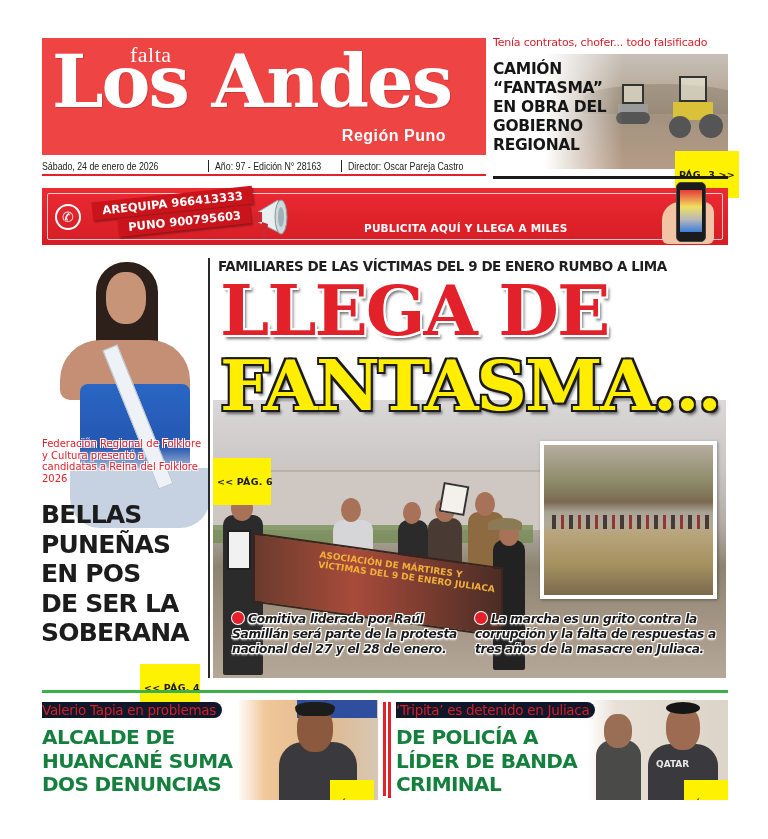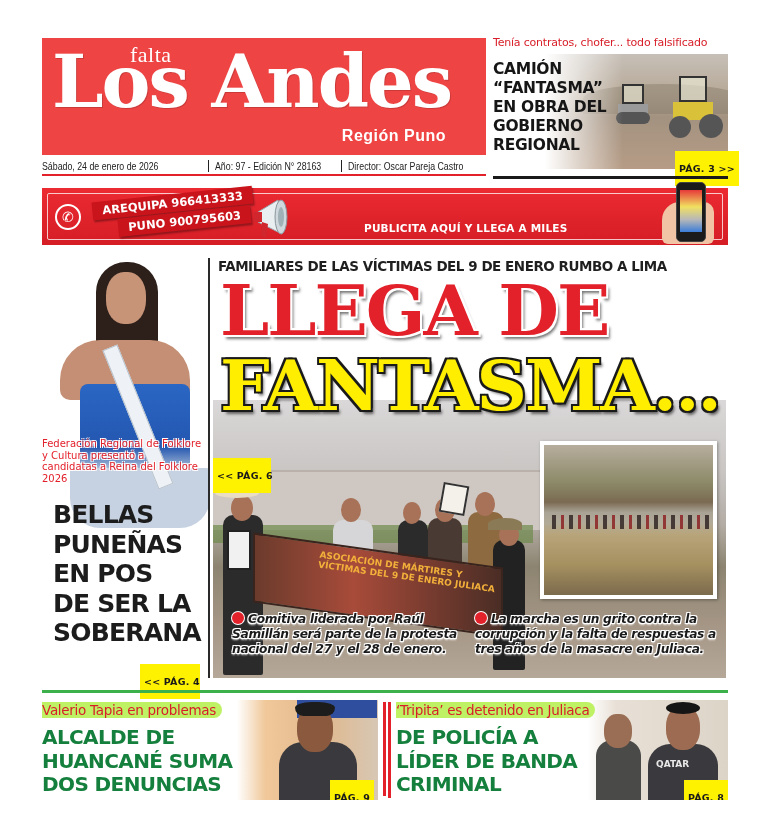--- a/index.html
+++ b/index.html
@@ -63,21 +63,21 @@
   .roller .body { position: absolute; background: #d9c23a; }
   .roller .drum { position: absolute; background: #555; border-radius: 6px; }
   .teaser-tr .headline {
     position: absolute; left: 0; top: 24px;
     font-family: "DejaVu Sans", sans-serif; font-weight: bold; font-size: 15.5px;
     line-height: 19px; color: #161616; letter-spacing: -0.3px; white-space: pre-line;
   }
   .pag-tag {
     position: absolute; background: #fff200; color: #1a1a1a;
     font-family: "DejaVu Sans", sans-serif; font-weight: bold; font-size: 9.5px;
-    padding: 12px 4px; white-space: nowrap; letter-spacing: 0.2px;
+    padding: 18px 4px; white-space: nowrap; letter-spacing: 0.2px;
   }
   .teaser-tr .rule {
     position: absolute; left: 0; top: 140px; width: 235px; height: 3px; background: #1a1a1a;
   }
 
   
   .ad {
     position: absolute; left: 42px; top: 188px; width: 686px; height: 57px;
     background: linear-gradient(180deg, #ec2a32 0%, #d51d25 100%);
   }
@@ -143,21 +143,21 @@
     background: #c6d2e2; border-radius: 4px 4px 30px 30px; }
   .left-feature .caption {
     position: absolute; left: 12px; top: 186px; width: 160px;
     font-family: "DejaVu Sans", sans-serif; font-size: 10px; line-height: 11.5px;
     color: #e3212b; font-weight: normal;
     text-shadow: -1px -1px 0 #fff, 1px -1px 0 #fff, -1px 1px 0 #fff, 1px 1px 0 #fff;
   }
   .left-feature .headline {
     position: absolute; left: 11px; top: 248px; width: 165px;
     font-family: "DejaVu Sans", sans-serif; font-weight: bold; font-size: 25px;
-    line-height: 29.5px; color: #1c1c1c; letter-spacing: -0.8px; white-space: pre-line; margin-left: 12px;
+    line-height: 29.5px; color: #1c1c1c; letter-spacing: -0.8px; white-space: pre-line;
   }
 
   .vrule { position: absolute; left: 208px; top: 258px; width: 2px; height: 420px; background: #2a2a2a; }
 
   
   .main-kicker {
     position: absolute; left: 218px; top: 258px;
     font-family: "DejaVu Sans", sans-serif; font-weight: bold; font-size: 14.5px;
     color: #1f1f1f; white-space: nowrap; letter-spacing: -0.5px;
     transform: scaleX(0.93); transform-origin: left;
@@ -225,21 +225,21 @@
     background: #e3212b; margin-right: 4px; vertical-align: -1px;
     box-shadow: 0 0 0 1px #fff;
   }
 
   .hrule-green { position: absolute; left: 42px; top: 690px; width: 686px; height: 3px; background: #3cb04a; }
 
   
   .bottom-story { position: absolute; top: 700px; height: 100px; overflow: hidden; }
   .bottom-story .photo { position: absolute; top: 0; height: 100px; }
   .bottom-story .kicker {
-    position: absolute; left: 0; top: 2px; background: #bef264; padding: 0 6px 0 0;
+    position: absolute; left: 0; top: 2px; background: #0f172a; padding: 0 6px 0 0;
     font-family: "DejaVu Sans", sans-serif; font-size: 13.5px; color: #d81e28;
     white-space: nowrap; letter-spacing: -0.3px; z-index: 2; border-radius: 0 10px 10px 0;
   }
   .bottom-story .headline {
     position: absolute; left: 0; top: 26px;
     font-family: "DejaVu Sans", sans-serif; font-weight: bold; font-size: 20px;
     line-height: 23.5px; color: #15803d; letter-spacing: -0.6px; white-space: pre-line; z-index: 2;
   }
   .story-left { left: 42px; width: 336px; }
   .story-right { left: 388px; width: 340px; }

